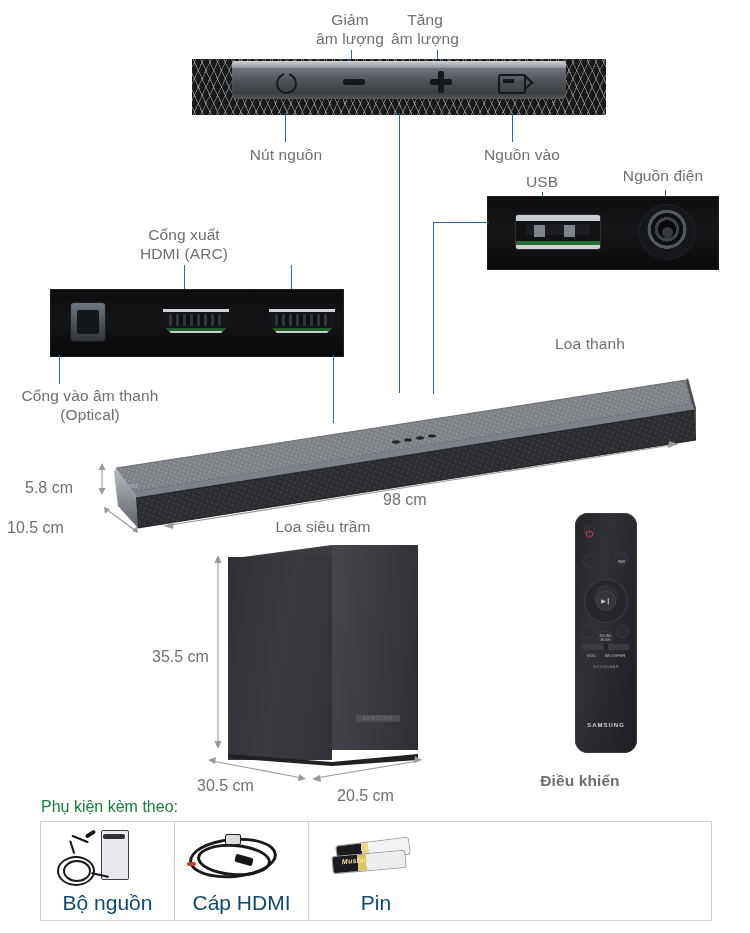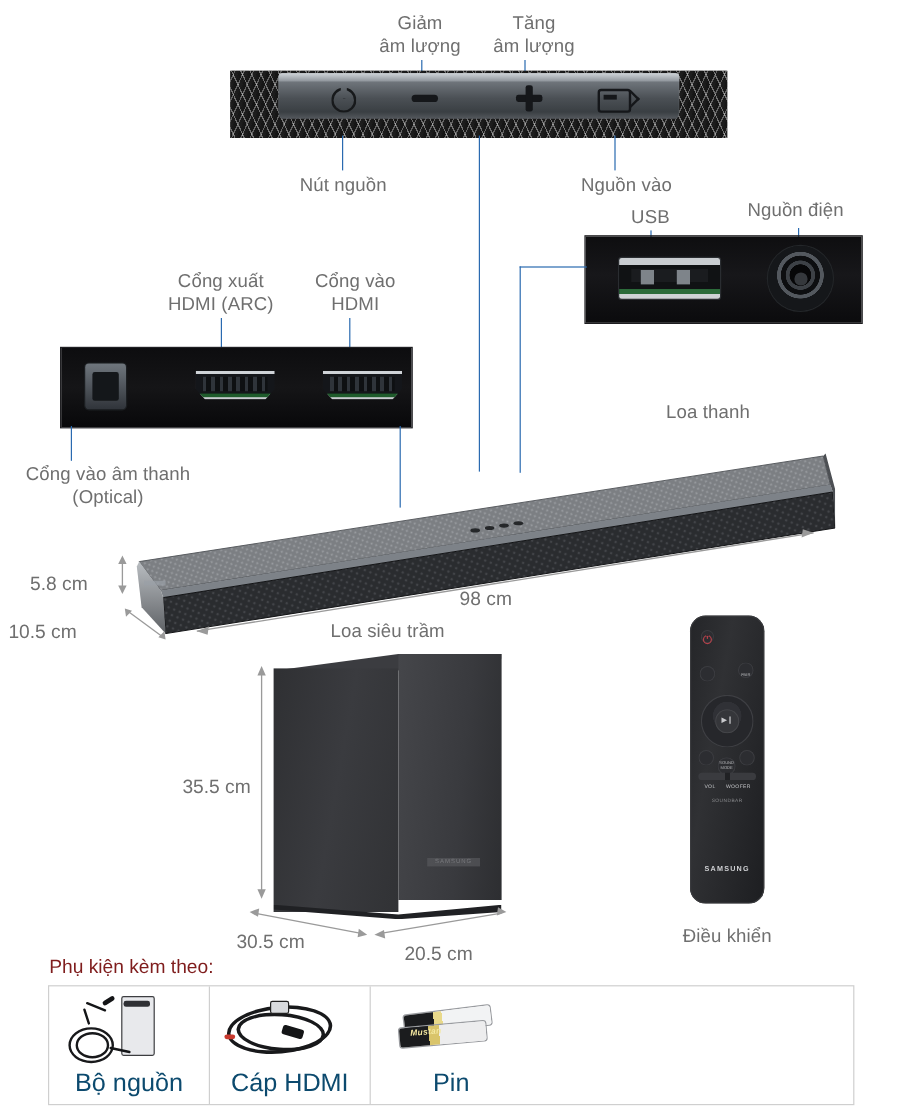--- a/index.html
+++ b/index.html
@@ -175,21 +175,21 @@
     position:absolute;left:7px;top:131px;width:48px;height:6px;border-radius:3px;
     background:linear-gradient(90deg,#3a3b3f 0 46%,#202124 46% 54%,#3a3b3f 54% 100%);
   }
   .rsliderlbl{position:absolute;color:#c4c5c8;font-size:4.2px;letter-spacing:.3px;}
   #rmodel{position:absolute;left:0;top:151px;width:100%;text-align:center;color:#8a8b8e;
     font-size:4px;letter-spacing:.4px;}
   #rsamsung{position:absolute;left:0;top:209px;width:100%;text-align:center;color:#cfd0d3;
     font-size:6px;letter-spacing:1px;font-weight:bold;}
 
   
-  #acc-title{position:absolute;left:41px;top:798px;font-size:16px;color:#7f1d1d;}
+  #acc-title{position:absolute;left:41px;top:798px;font-size:16px;color:#15803d;}
   #acc-table{
     position:absolute;left:40px;top:821px;width:670px;height:98px;
     display:grid;grid-template-columns:repeat(5,1fr);
     border:1px solid #cfcfcf;background:#fff;
   }
   .acc-cell{
     position:relative;border-right:1px solid #cfcfcf;
     display:flex;flex-direction:column;align-items:center;justify-content:flex-end;
   }
   .acc-cell:last-child{border-right:none;}
@@ -207,21 +207,21 @@
   .mount .base{position:absolute;left:-4px;bottom:-7px;width:calc(100% + 8px);height:9px;
     background:linear-gradient(180deg,#b9bcc0,#6e7175);border-radius:2px;}
 </style>
 </head>
 <body>
 
 <div id="stage">
 
   <div class="lbl" style="left:305px;top:10px;width:90px;">Giảm
 âm lượng</div>
-  <div class="lbl" style="left:400px;top:10px;width:90px;">Tăng
+  <div class="lbl" style="left:380px;top:10px;width:90px;">Tăng
 âm lượng</div>
 
   <div class="cline cv" style="left:351px;top:50px;height:34px;"></div>
   <div class="cline cv" style="left:437px;top:50px;height:33px;"></div>
 
   <div class="abs" id="topbar">
     <div class="plate"></div>
     <div class="tbtn ic-power" style="left:84px;top:14px;"></div>
     <div class="tbtn ic-minus" style="left:151px;top:20px;"></div>
     <div class="tbtn ic-plus" style="left:238px;top:12px;"></div>
@@ -251,22 +251,20 @@
     <div id="dcjack"></div>
   </div>
 
   <div class="cline ch" style="left:433px;top:222px;width:56px;"></div>
   <div class="cline cv" style="left:433px;top:222px;height:172px;"></div>
 
   <div class="lbl" style="left:133px;top:225px;width:102px;">Cổng xuất
 HDMI (ARC)</div>
   <div class="cline cv" style="left:184px;top:265px;height:56px;"></div>
 
-  <div class="lbl" style="left:250px;top:225px;width:92px;">Cổng vào
-HDMI</div>
   <div class="cline cv" style="left:291px;top:265px;height:56px;"></div>
 
   <div class="abs" id="hdmipanel">
     <div class="optical"></div>
     <div class="hdmi" id="hdmi1">
       <div class="inner"></div>
       <div class="grn"></div>
     </div>
     <div class="hdmi" id="hdmi2">
       <div class="inner"></div>
@@ -403,21 +401,21 @@
     <div class="rbtn" style="left:41px;top:112px;width:13px;height:13px;"></div>
 
     <div id="rslider"></div>
     <div class="rsliderlbl" style="left:12px;top:140px;">VOL</div>
     <div class="rsliderlbl" style="left:30px;top:140px;">WOOFER</div>
 
     <div id="rmodel">SOUNDBAR</div>
     <div id="rsamsung">SAMSUNG</div>
   </div>
 
-  <div class="lbl" style="left:546px;top:771px;width:120px;">Điều khiển</div>
+  <div class="lbl" style="left:520px;top:771px;width:120px;font-weight:bold;">Điều khiển</div>
 
   <div id="acc-title">Phụ kiện kèm theo:</div>
 
   <div id="acc-table">
 
     <div class="acc-cell">
       <div class="acc-art">
         <div class="a-brick" style="left:60px;top:8px;width:26px;height:48px;"></div>
         <div class="a-plug" style="left:62px;top:12px;width:22px;height:5px;background:#2f3034;"></div>
         <div class="a-cord" style="left:16px;top:34px;width:34px;height:26px;border-width:2.4px;"></div>

